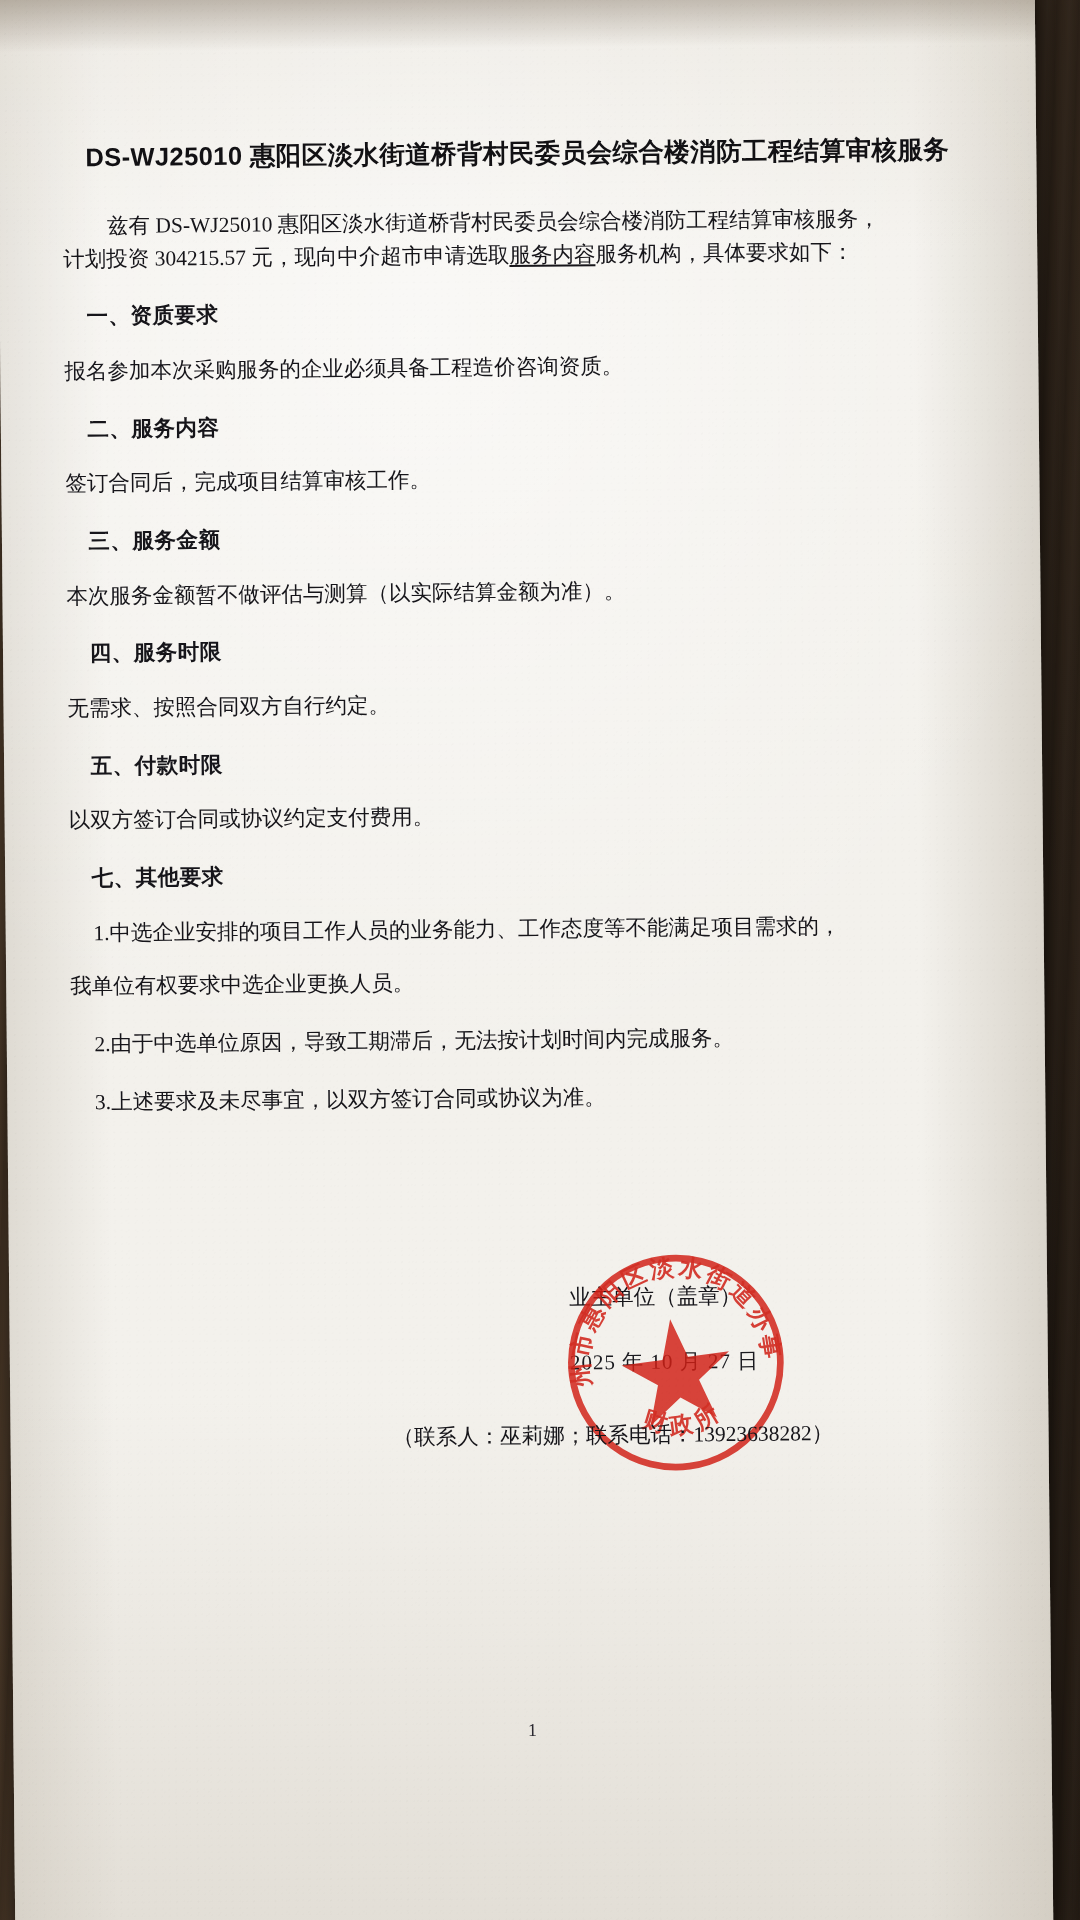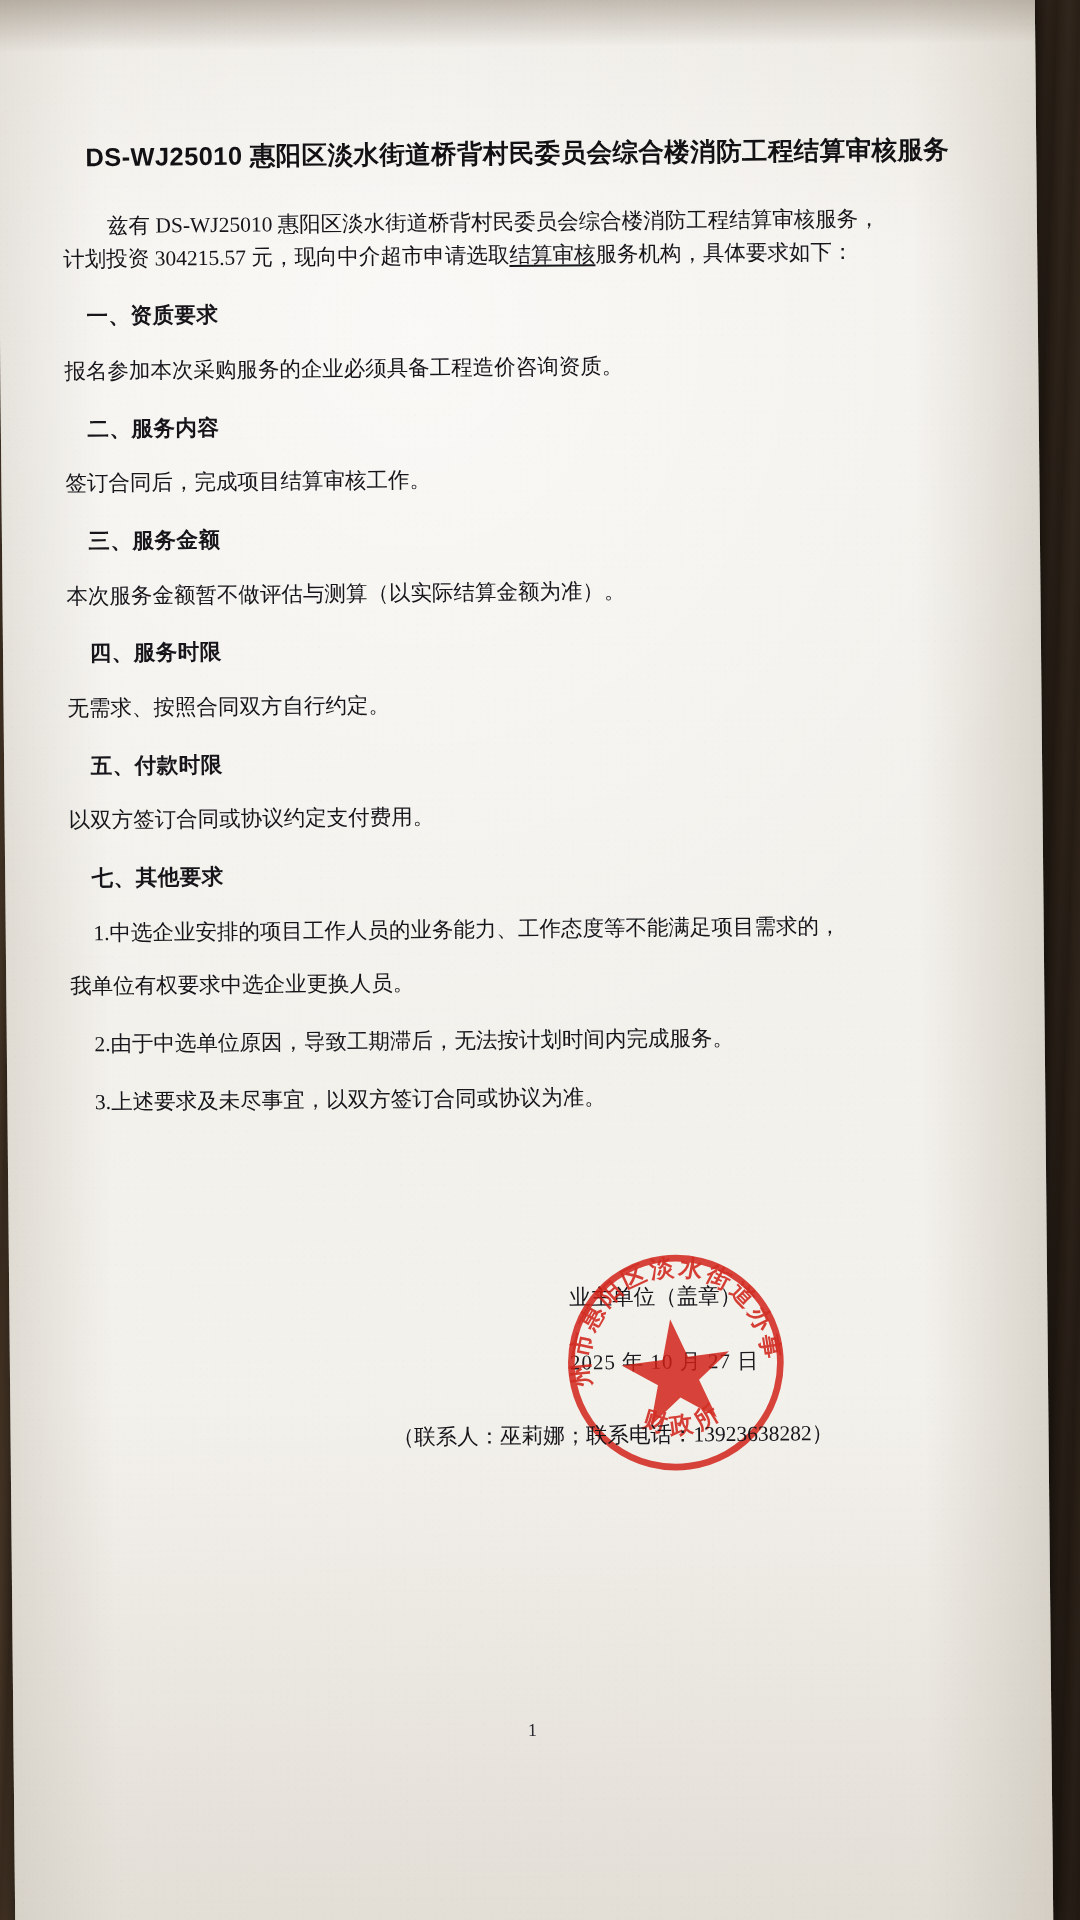--- a/index.html
+++ b/index.html
@@ -182,21 +182,21 @@
   <div class="paper-edge-shadow"></div>
 
   <div class="content">
 
     <div class="doc-title">DS-WJ25010 惠阳区淡水街道桥背村民委员会综合楼消防工程结算审核服务</div>
 
     <div class="body-wrap">
 
       <p class="para indent">
         <span>兹有 DS-WJ25010 惠阳区淡水街道桥背村民委员会综合楼消防工程结算审核服务，</span><br>
-        <span>计划投资 304215.57 元，现向中介超市申请选取</span><u class="ul">结算审核</u><span>服务机构，具体要求如下：</span>
+        <span>计划投资 304215.57 元，现向中介超市申请选取</span><u class="ul">服务内容</u><span>服务机构，具体要求如下：</span>
       </p>
 
       <p class="heading">一、资质要求</p>
       <p class="para">报名参加本次采购服务的企业必须具备工程造价咨询资质。</p>
 
       <p class="heading">二、服务内容</p>
       <p class="para">签订合同后，完成项目结算审核工作。</p>
 
       <p class="heading">三、服务金额</p>
       <p class="para">本次服务金额暂不做评估与测算（以实际结算金额为准）。</p>

